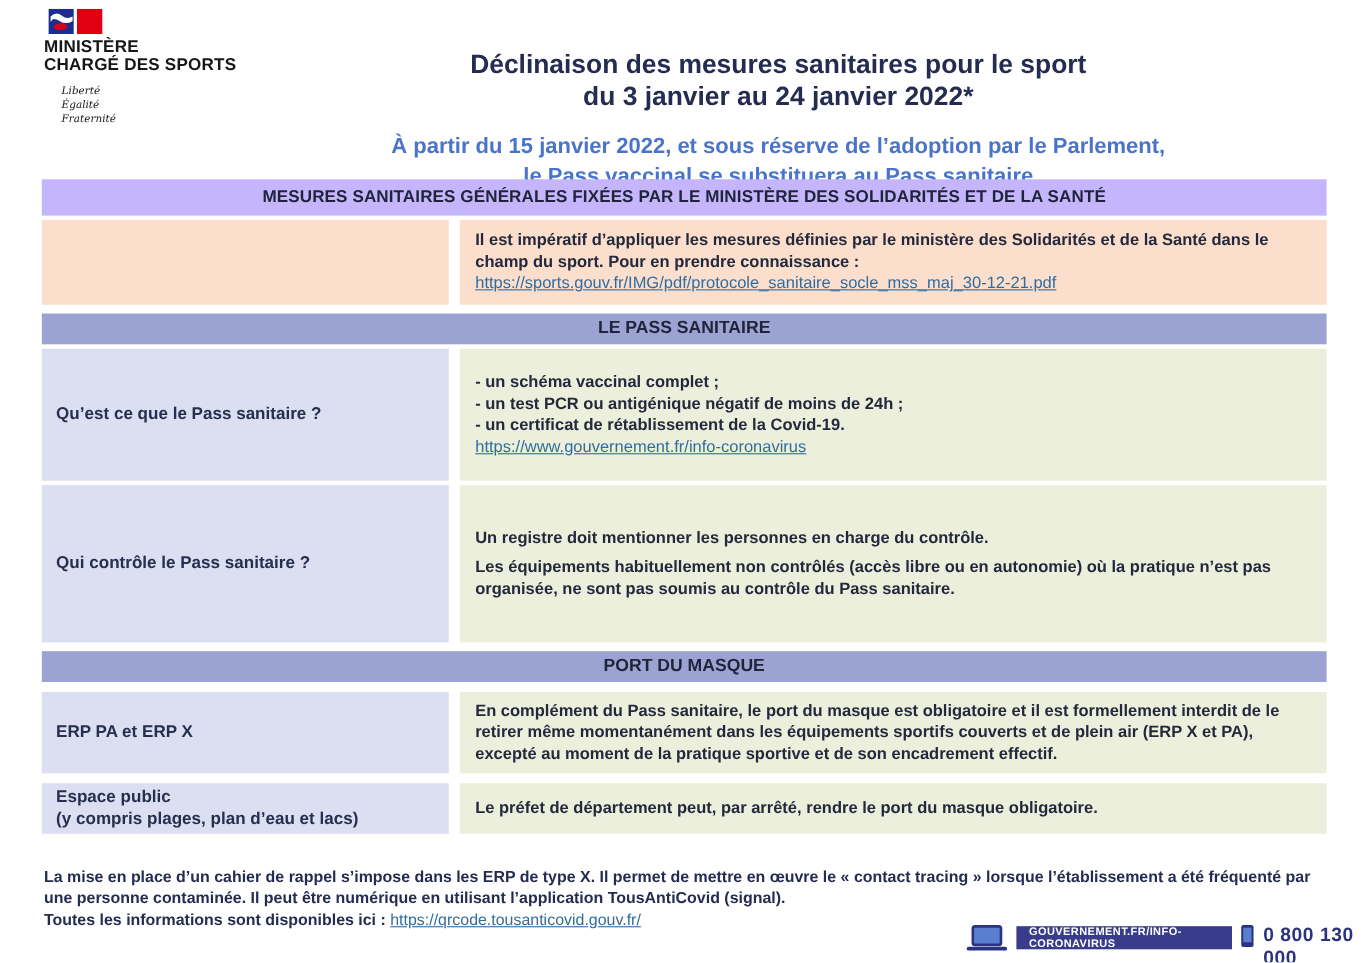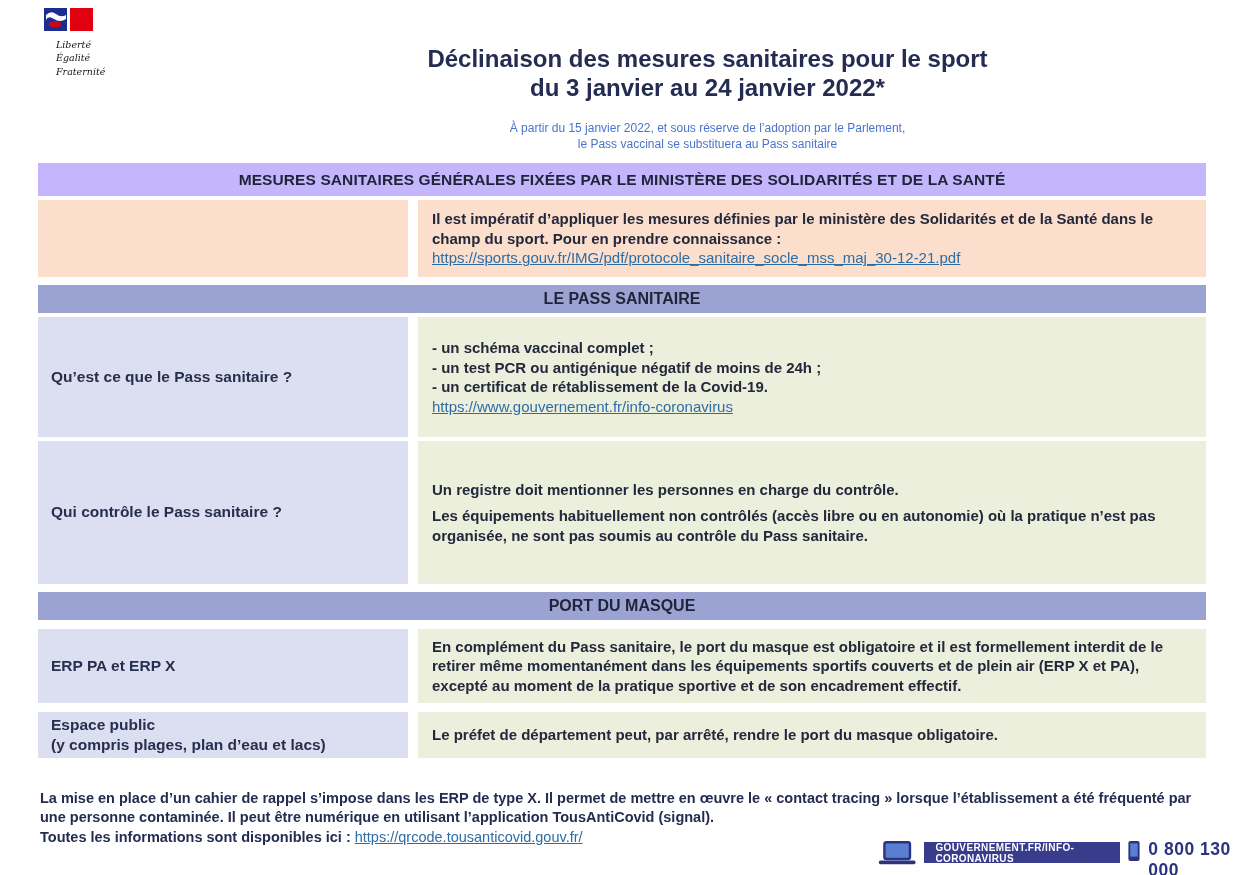--- a/index.html
+++ b/index.html
@@ -9,21 +9,21 @@
 
   
   .logo { position:absolute; left:40px; top:8px; width:220px; color:#161616; }
   .logo .flag { display:block; margin:0 0 3px 4px; }
   .logo .ministry { font-size:15.5px; font-weight:bold; line-height:1.12; letter-spacing:.2px; color:#161616; }
   .logo .motto { margin-top:7px; margin-left:16px; font-family:"DejaVu Serif", serif; font-style:italic; font-size:9.5px; line-height:1.4; color:#161616; }
 
   
   .titleblock { position:absolute; left:230px; top:25px; width:955px; text-align:center;margin-top:20px; }
   .title { font-size:24px; font-weight:bold; color:#252c52; line-height:1.2; }
-  .subtitle { margin-top:17px; font-size:12px; font-weight:400; color:#4a74c9; line-height:1.35; }
+  .subtitle { margin-top:17px; font-size:20px; font-weight:700; color:#4a74c9; line-height:1.35; }
 
   
   .tablewrap { position:absolute; left:38px; top:163px; width:1168px; }
   .band { display:flex; align-items:center; justify-content:center; font-weight:bold; color:#1f2438; }
   .band-orange { height:33px; background:#c4b5fd; font-size:15.5px; margin-bottom:4px; letter-spacing:.1px; }
   .band-purple { height:28px; background:#9ba3d3; font-size:16px; }
   .row { display:flex; }
   .cell-l { width:370px; margin-right:10px; display:flex; flex-direction:column; justify-content:center; padding-left:13px; background:#dcdff2; font-size:15.5px; font-weight:bold; color:#262f4e; line-height:1.3; }
   .cell-r { flex:1; background:#ecefdb; padding:8px 14px; font-size:15px; font-weight:600; color:#23283c; line-height:1.3; display:flex; flex-direction:column; justify-content:center; }
   .peach { background:#fbdfcc; }
@@ -53,20 +53,24 @@
 
 <div class="doc">
 
   <div class="logo">
     <svg class="flag" width="50" height="23" viewBox="0 0 50 23">
       <rect x="0" y="0" width="23" height="23" fill="#1b2d8f"></rect>
       <path d="M2 7 Q7 2 12 6 T22 7 L22 11 Q16 15 10 11 T2 12 Z" fill="#ffffff"></path>
       <path d="M5 15 Q11 11 17 15 L17 18 Q11 21 5 18 Z" fill="#e1000f" opacity="0.9"></path>
       <rect x="26" y="0" width="23" height="23" fill="#e1000f"></rect>
     </svg>
+    <div class="ministry">
+      <div>MINISTÈRE</div>
+      <div>CHARGÉ DES SPORTS</div>
+    </div>
     <div class="motto">
       <div>Liberté</div>
       <div>Égalité</div>
       <div>Fraternité</div>
     </div>
   </div>
 
   <div class="titleblock">
     <h1 class="title">
       <span>Déclinaison des mesures sanitaires pour le sport</span><br>

